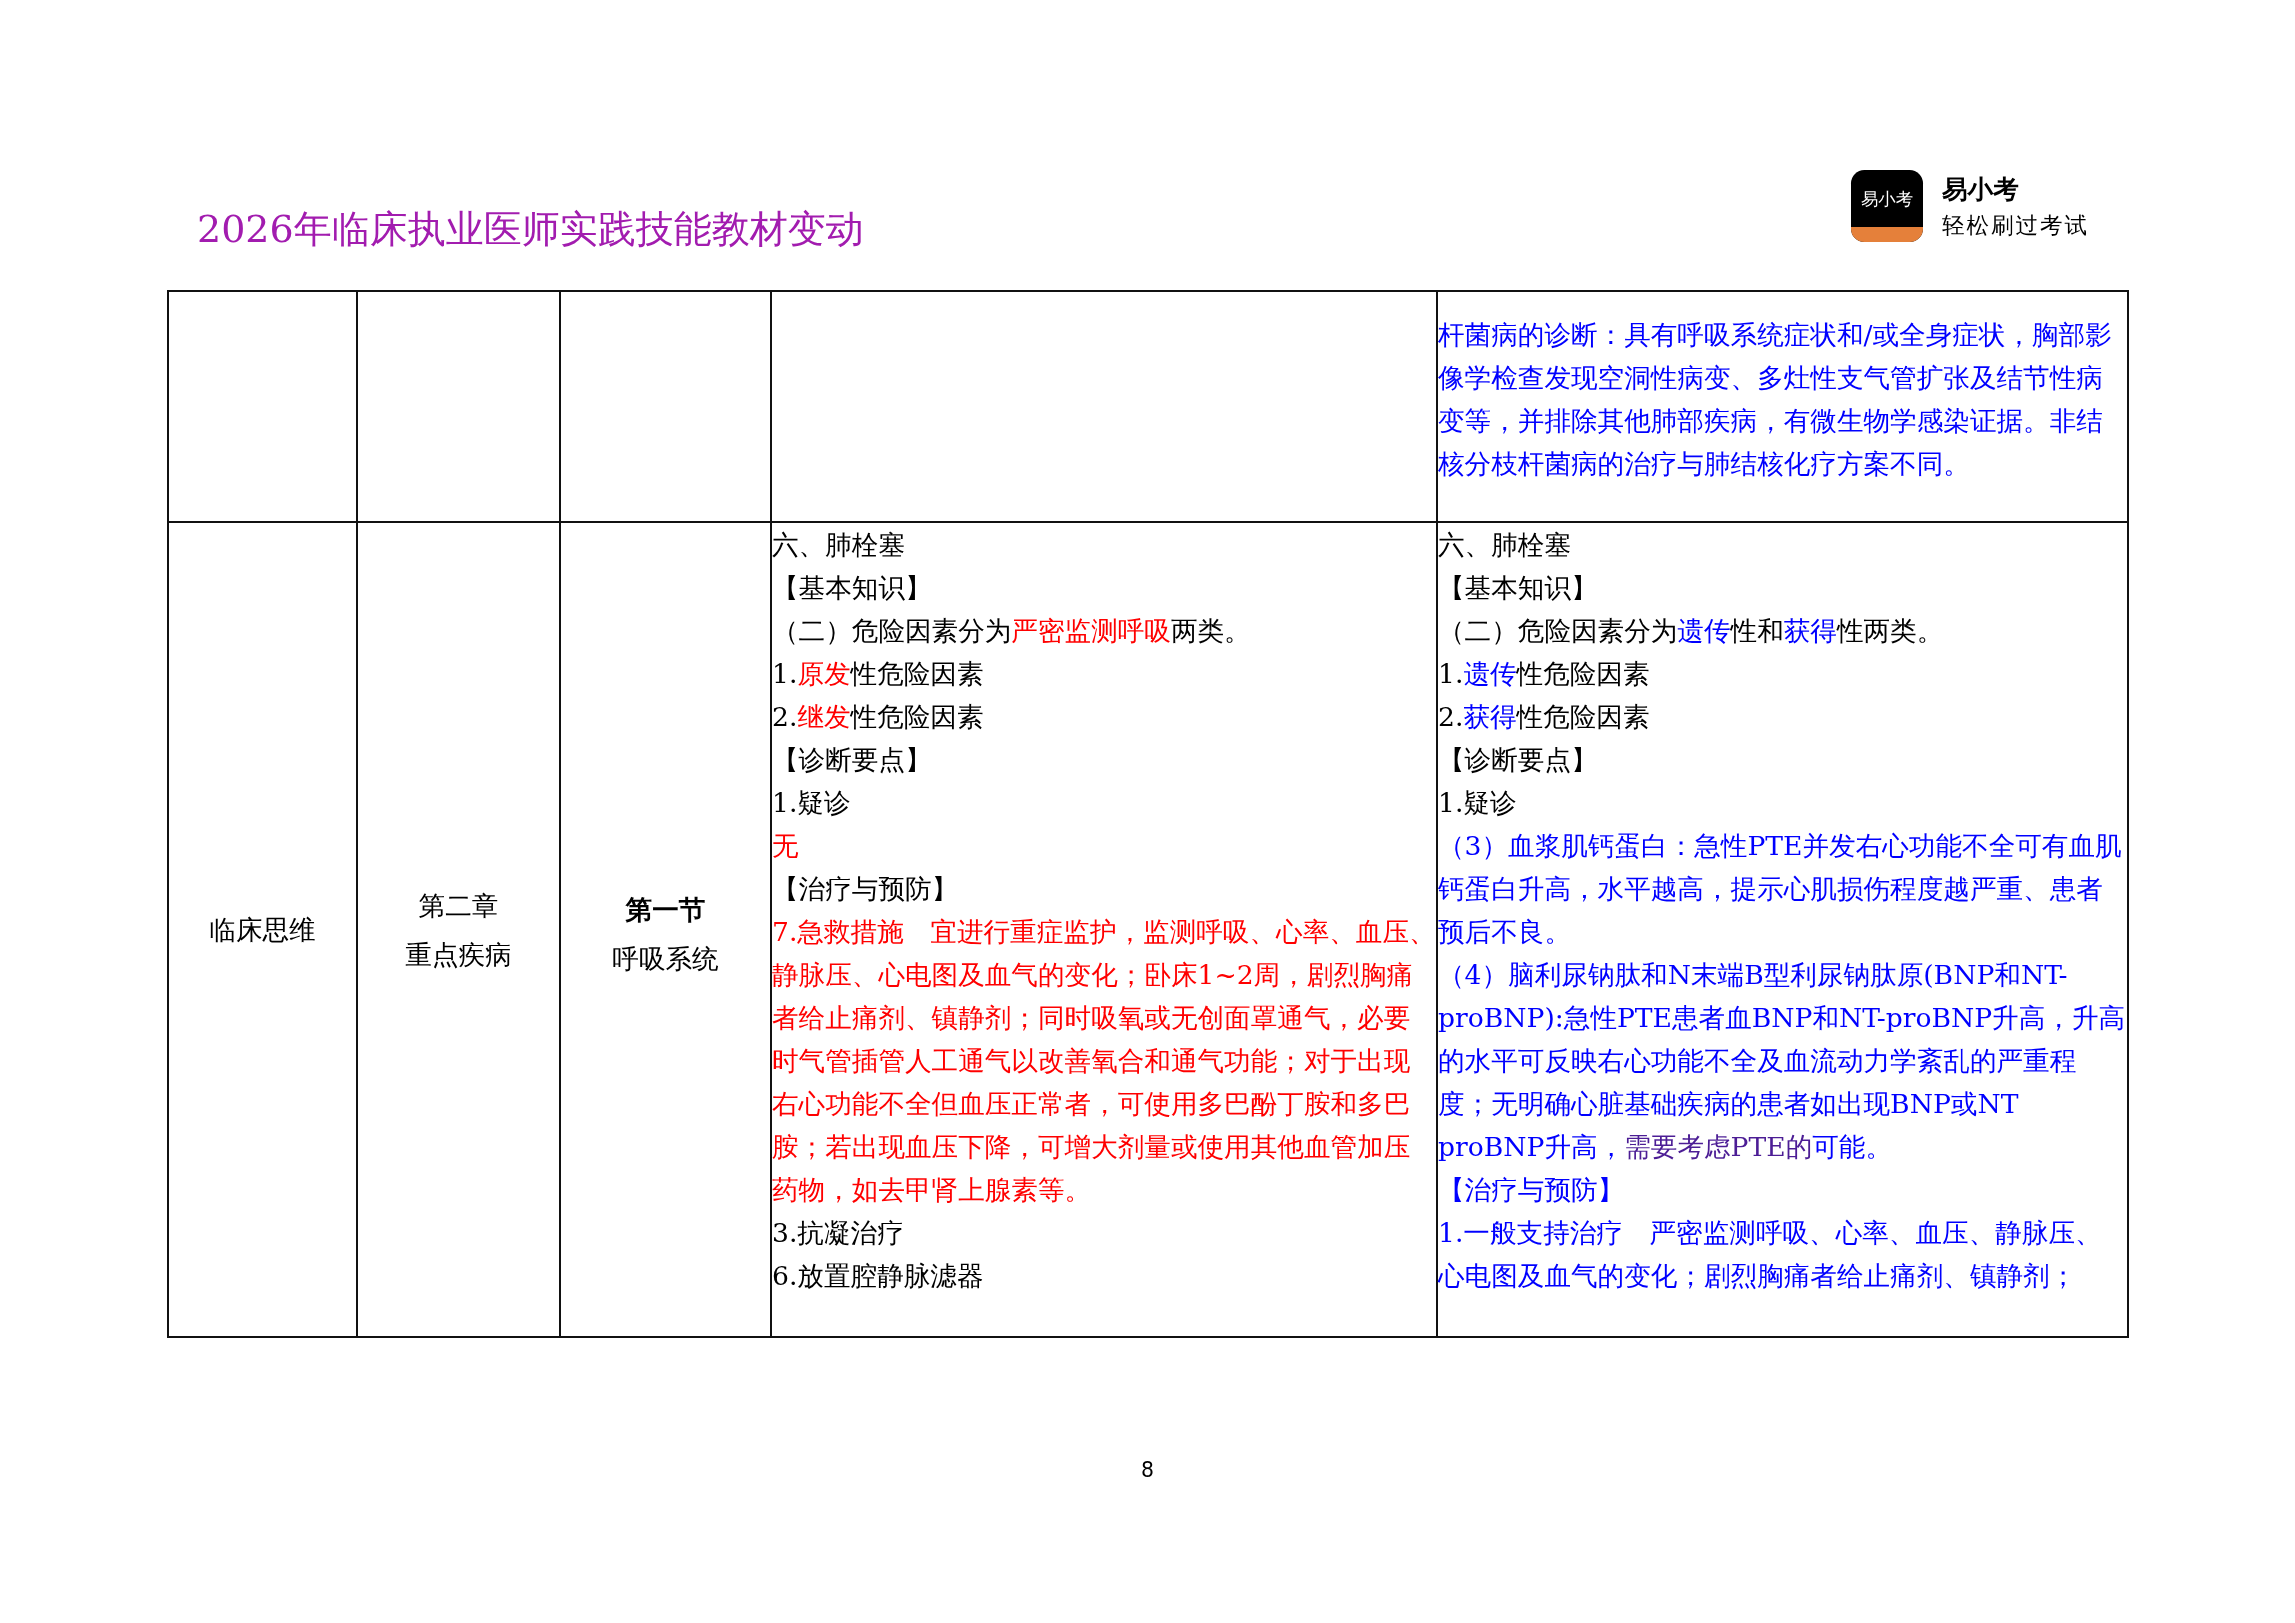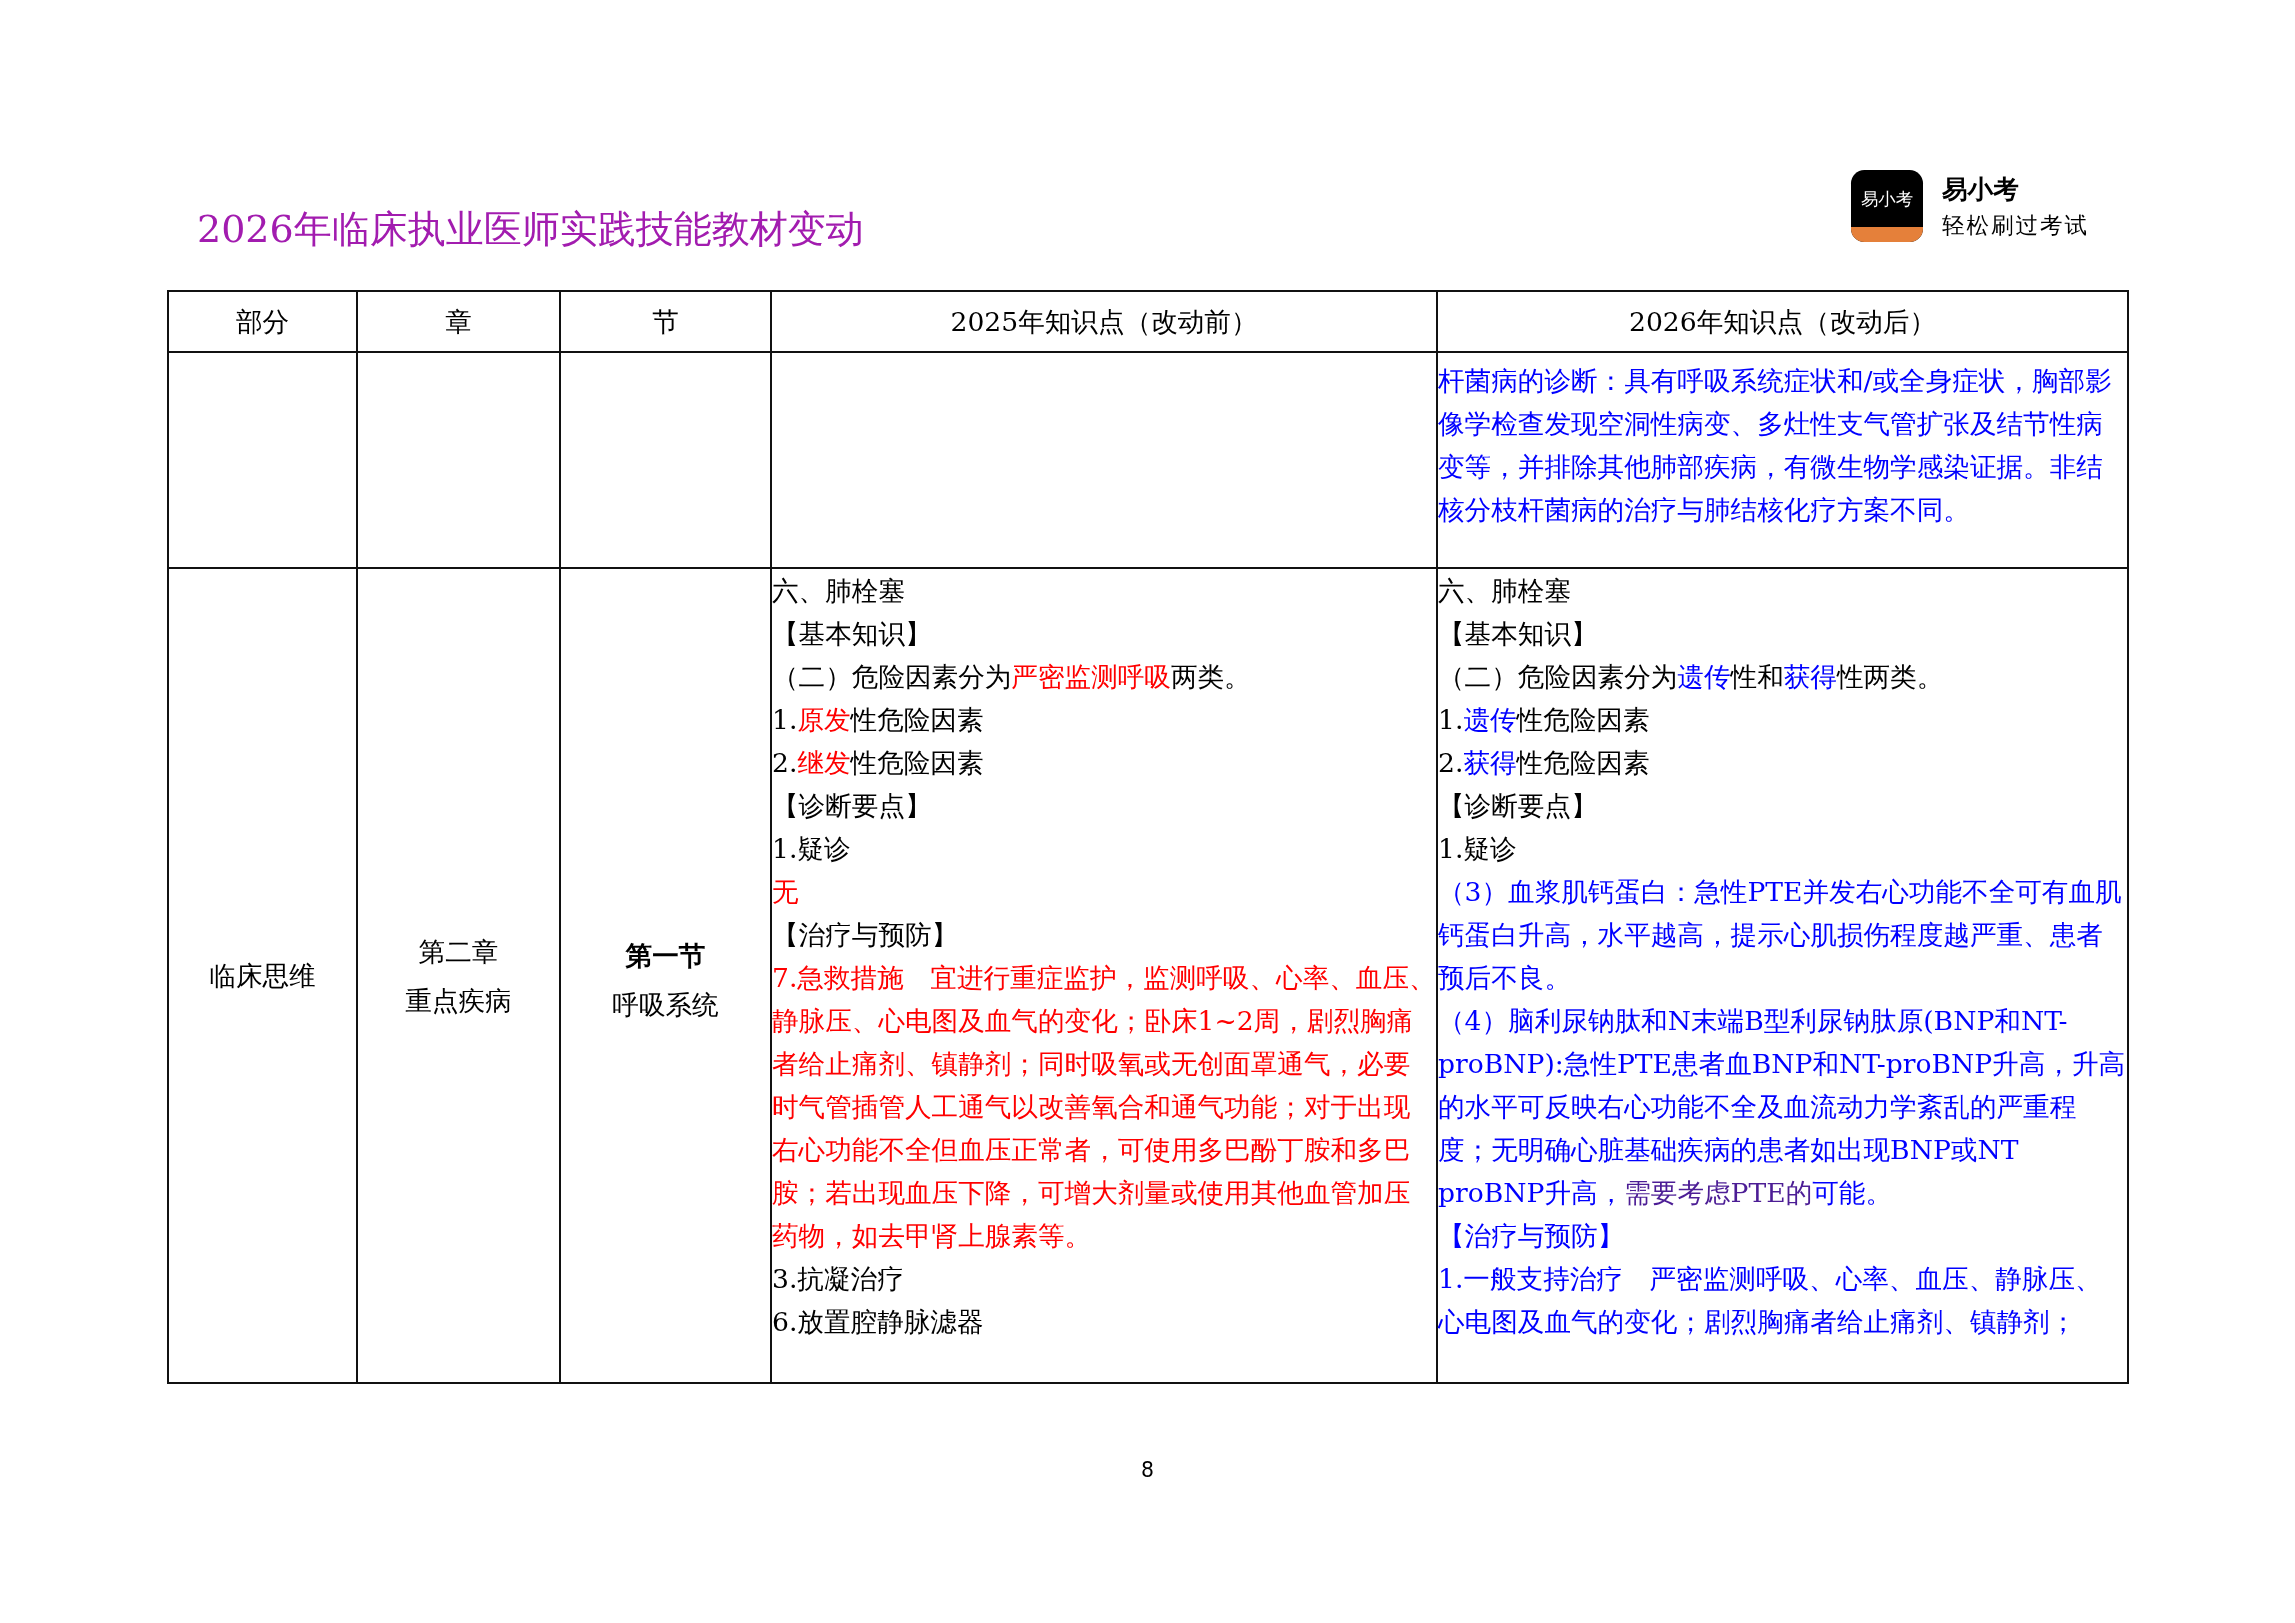--- a/index.html
+++ b/index.html
@@ -49,33 +49,26 @@
 
 <table class="main">
   <colgroup>
     <col class="c1">
       <col class="c2">
       <col class="c3">
       <col class="c4">
       <col class="c5">
   </colgroup>
   <tbody>
-      <tr>
-    <th>部分</th>
-    <th>章</th>
-    <th>节</th>
-    <th>2025年知识点（改动前）</th>
-    <th>2026年知识点（改动后）</th>
-  </tr>
   <tr class="row1">
     <td></td>
     <td></td>
     <td></td>
     <td></td>
-    <td class="content" style="padding-top:6px;">
+    <td class="content" style="padding-top:21px;">
       <p class="blue">杆菌病的诊断：具有呼吸系统症状和/或全身症状，胸部影像学检查发现空洞性病变、多灶性支气管扩张及结节性病变等，并排除其他肺部疾病，有微生物学感染证据。非结核分枝杆菌病的治疗与肺结核化疗方案不同。</p>
     </td>
   </tr>
   <tr class="row2">
     <td class="cell-center">
       <span>临床思维</span>
     </td>
     <td class="cell-center">
       <div>第二章</div>
       <div>重点疾病</div>

